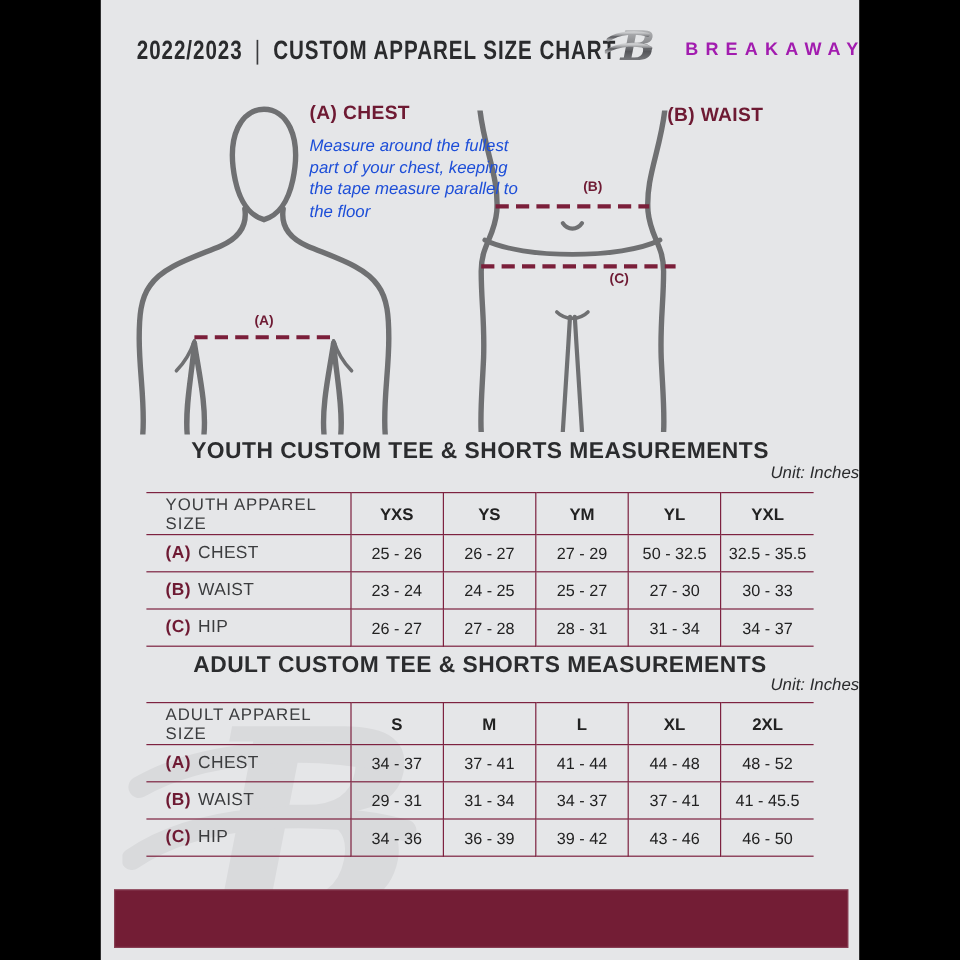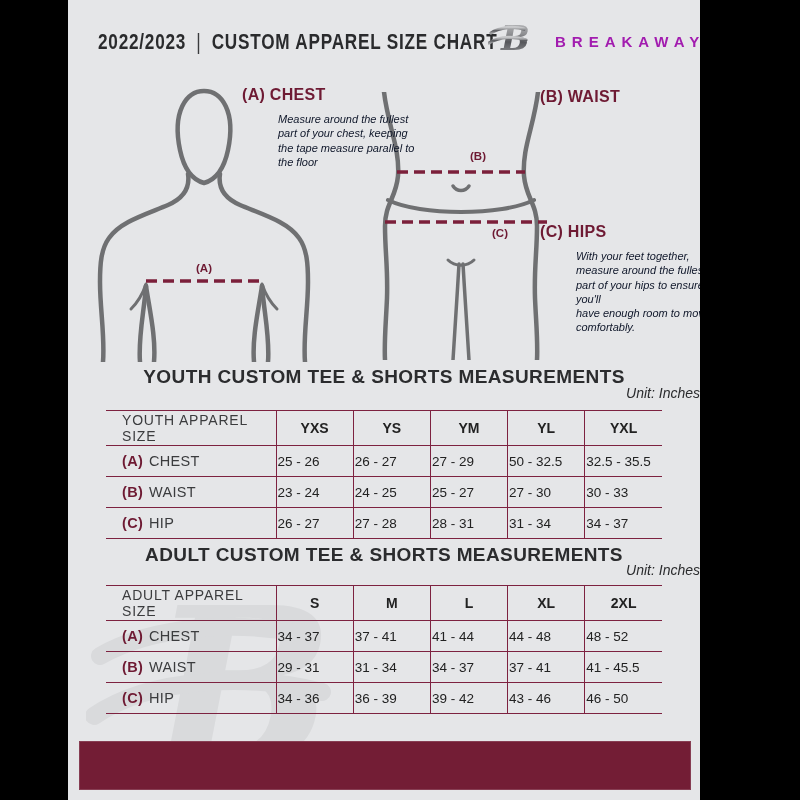--- a/index.html
+++ b/index.html
@@ -1,33 +1,33 @@
 <!DOCTYPE html>
 <html><head>
 <meta charset="utf-8">
 <style>
   html,body{margin:0;padding:0;}
   body{width:800px;height:800px;position:relative;background:#000;font-family:"Liberation Sans",sans-serif;}
-  .page{position:absolute;left:68px;top:0;width:632px;height:800px;background:#e5e6e8;overflow:hidden;}
+  .page{position:absolute;left:84px;top:0;width:632px;height:800px;background:#e5e6e8;overflow:hidden;}
   .page > *{position:absolute;z-index:1;}
 
   
   .header-title{left:30px;top:29px;display:flex;align-items:center;gap:13px;
     font-size:22px;font-weight:bold;color:#2a2b2d;letter-spacing:1px;white-space:nowrap;
     transform:scaleX(0.78);transform-origin:left center;}
   .header-title .pipe{font-weight:400;color:#3a3b3d;}
   .brand-logo{left:420px;top:16px;width:46px;height:42px;}
   .brand-name{left:487px;top:33px;font-size:15px;font-weight:bold;color:#a21caf;letter-spacing:6px;}
 
   
   .figure-upper{left:26px;top:84px;width:220px;height:278px;}
   .figure-lower{left:304px;top:92px;width:178px;height:268px;}
   .guide-block{color:#6e1a33;}
   .guide-heading{font-size:16px;font-weight:bold;letter-spacing:.3px;color:#6e1a33;margin:0 0 8px 0;}
-  .guide-body{font-size:11px;font-style:italic;color:#0f172a;line-height:1.3;white-space:pre-line;margin-left:36px;}
+  .guide-body{font-size:14px;font-style:italic;color:#1d4ed8;line-height:1.3;white-space:pre-line;}
   .chest-block{left:174px;top:86px;width:178px;}
   .waist-block{left:472px;top:88px;width:160px;}
   .hips-block{left:472px;top:223px;width:170px;}
   .marker{font-size:11.5px;font-weight:bold;color:#6e1a33;width:40px;text-align:center;}
   .marker-a{left:116px;top:262px;}
   .marker-b{left:390px;top:150px;}
   .marker-c{left:412px;top:227px;}
 
   
   .tbl-title{left:0;width:632px;text-align:center;font-size:19px;font-weight:bold;
@@ -37,21 +37,21 @@
   .adult-title{top:544px;} .adult-unit{top:562px;}
   .size-table{left:38px;width:556px;border-collapse:collapse;table-layout:fixed;background:transparent;}
   .youth-table{top:410px;} .adult-table{top:585px;}
   .size-table th,.size-table td{border:1.5px solid #7d2240;}
   .size-table th:first-child,.size-table td:first-child{border-left:none;}
   .size-table th:last-child,.size-table td:last-child{border-right:none;}
   .size-table thead tr{height:33px;}
   .size-table tbody tr{height:31px;}
   .size-table th{font-size:14px;font-weight:bold;color:#222;text-align:center;}
   .size-table th.c0{text-align:left;padding-left:16px;font-weight:400;letter-spacing:.8px;color:#3b3c3e;margin-top:16px;}
-  .size-table td{font-size:13.5px;color:#222;}
+  .size-table td{font-size:13.5px;color:#222;text-align:center;}
   .size-table td.label{text-align:left;padding-left:16px;font-size:14.5px;color:#3b3c3e;letter-spacing:.3px;}
   .size-table td.label .pfx{color:#6e1a33;font-weight:bold;margin-right:6px;}
 
   .watermark{left:18px;top:548px;z-index:0;}
   .footer-bar{left:11px;top:741px;width:612px;height:49px;background:#731d35;
     box-shadow:inset 0 0 0 1px rgba(255,255,255,.15);}
 </style>
 </head>
 <body>
 
@@ -112,25 +112,20 @@
     <line x1="13" y1="130" x2="175" y2="130" stroke="#7b1f3a" stroke-width="3.4" stroke-dasharray="11 6"></line>
   </svg>
 
   <div class="guide-block chest-block">
     <div class="guide-heading">(A) CHEST</div>
     <div class="guide-body">Measure around the fullest part of your chest, keeping the tape measure parallel to the floor</div>
   </div>
   <div class="guide-block waist-block">
     <div class="guide-heading">(B) WAIST</div>
   </div>
-  <div class="guide-block hips-block">
-    <div class="guide-heading">(C) HIPS</div>
-    <div class="guide-body">With your feet together, measure around the fullest part of your hips to ensure you'll
-have enough room to move comfortably.</div>
-  </div>
   <span class="marker marker-a">(A)</span>
   <span class="marker marker-b">(B)</span>
   <span class="marker marker-c">(C)</span>
 
   <div class="tbl-title youth-title">YOUTH CUSTOM TEE &amp; SHORTS MEASUREMENTS</div>
   <div class="tbl-unit youth-unit">Unit: Inches</div>
   <table class="size-table youth-table">
     <colgroup>
         <col style="width:170px">
         <col style="width:77.2px">

